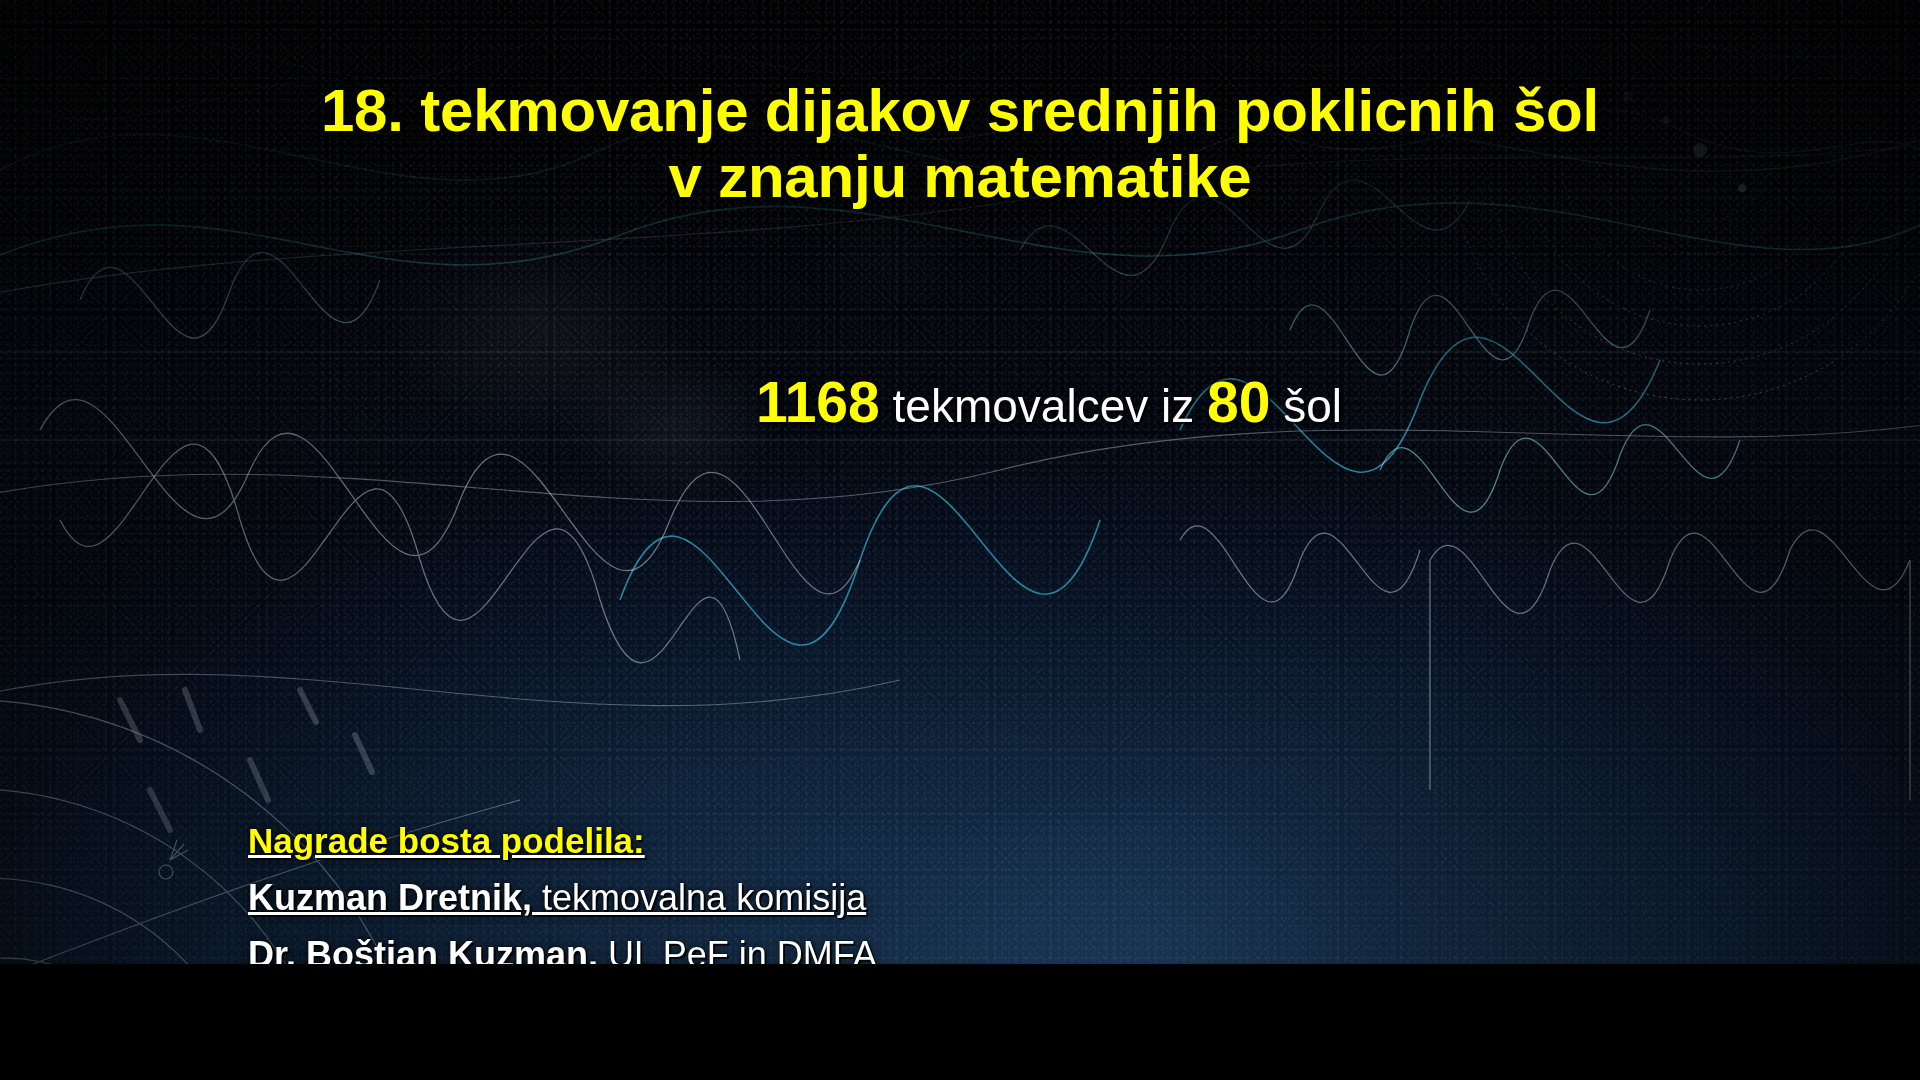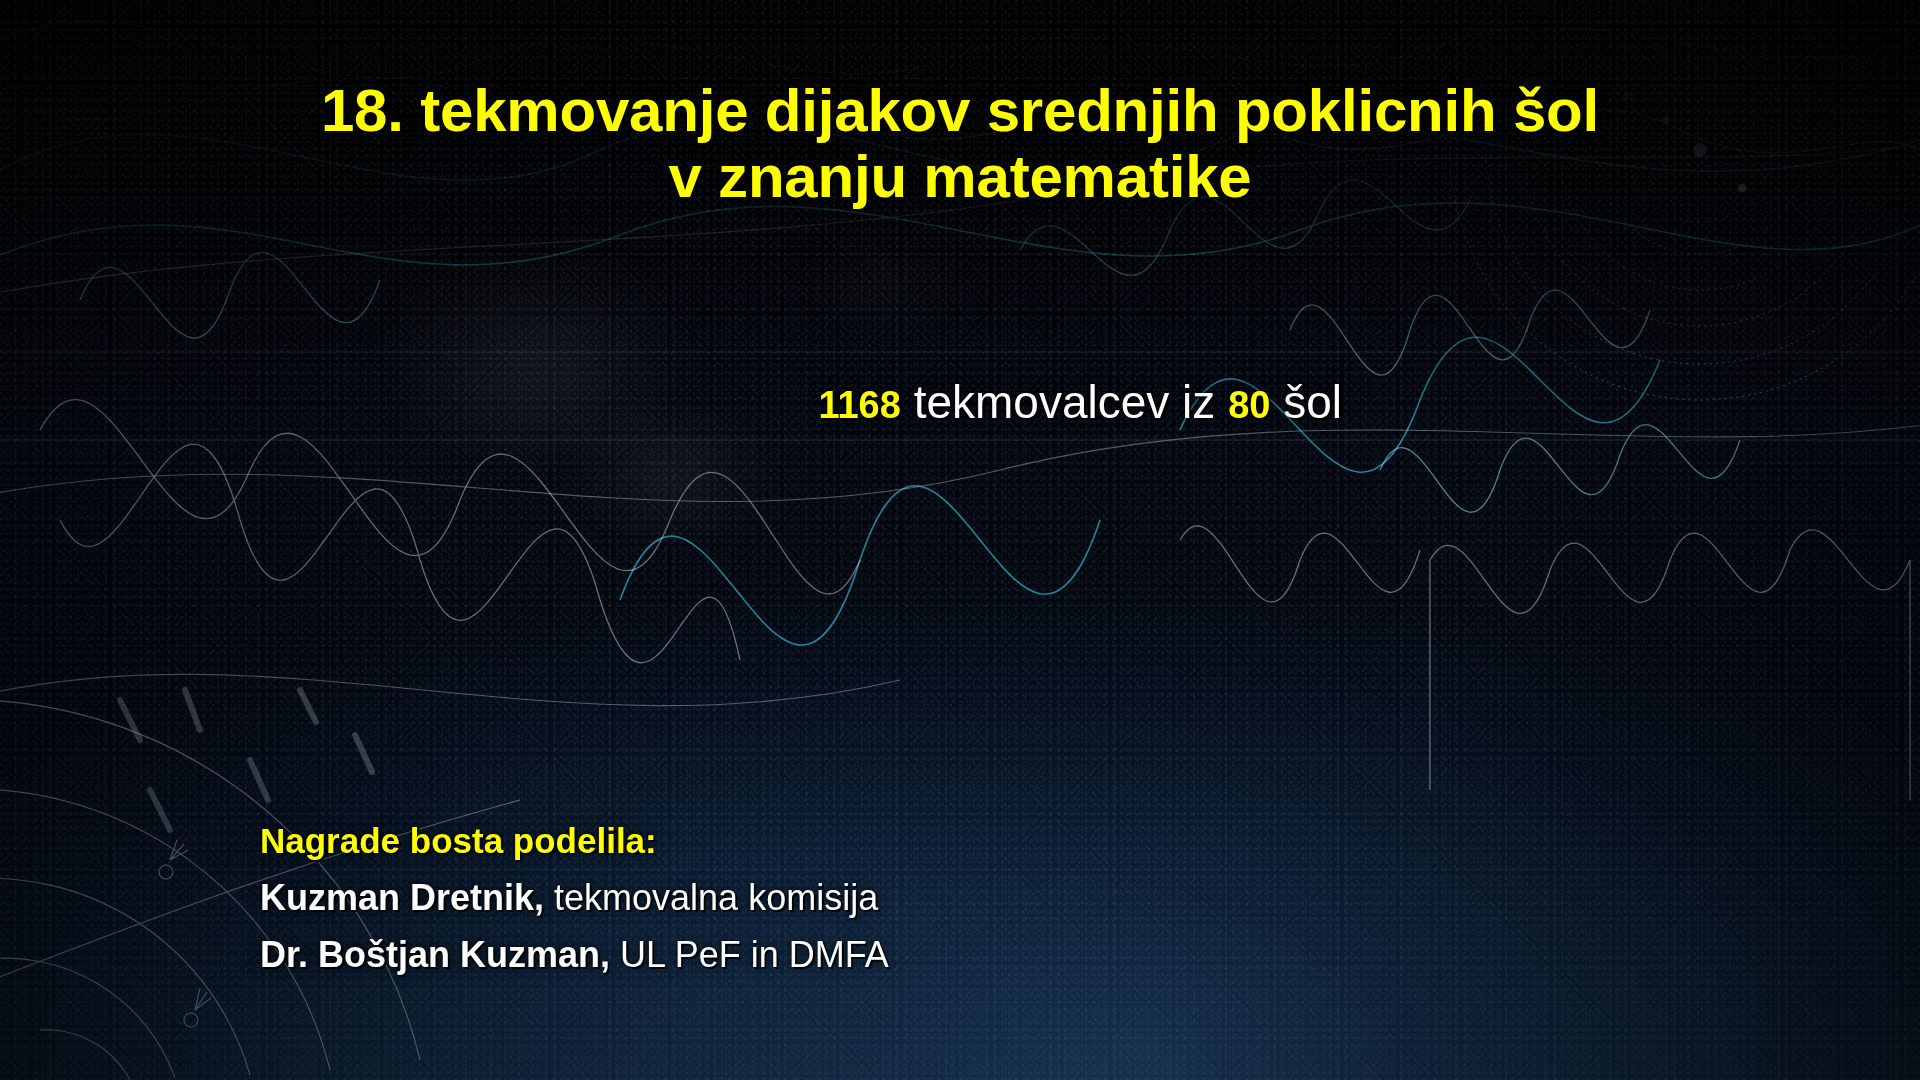--- a/index.html
+++ b/index.html
@@ -2,21 +2,21 @@
 <html><head>
 <meta charset="utf-8">
 <style>
   html,body{margin:0;padding:0;background:#000;}
   body{
     width:1920px;height:1080px;overflow:hidden;
     font-family:"Liberation Sans","DejaVu Sans",sans-serif;
     position:relative;
   }
   #slide{
-    position:absolute;inset:0;width:1920px;height:1080px;overflow:hidden;
+    position:absolute;inset:0;width:1920px;height:964px;overflow:hidden;
     background:#06101c;
   }
 
   
   .bg-base{
     position:absolute;inset:0;
     background:
       radial-gradient(ellipse 1500px 700px at 52% 118%, #1d3d61 0%, #16314f 28%, #0d2138 55%, #061020 80%, #03070f 100%),
       linear-gradient(180deg,#000105 0%,#01060e 14%,#05101f 30%,#0a1c30 52%,#102742 74%,#16304f 92%,#17314f 100%);
   }
@@ -74,32 +74,33 @@
     line-height:100px;
     text-shadow:
        0 0 3px rgba(0,0,0,.9),
        2px 2px 0 rgba(0,0,0,.7),
        0 0 14px rgba(0,0,0,.65);
   }
   .stats .srow{display:block;white-space:nowrap;}
   .stats .num{
     color:#ffff00;
     font-weight:bold;
-    font-size:38px;
+    font-size:57px;
   }
 
   .credits{
-    position:absolute;left:260px;top:812px;width:1100px;
+    position:absolute;left:248px;top:812px;width:1100px;
     color:#ffffff;
     font-size:36px;
     line-height:57px;
     text-shadow:
        0 0 3px rgba(0,0,0,.9),
        2px 2px 0 rgba(0,0,0,.75),
        0 0 14px rgba(0,0,0,.6);
+    text-decoration: underline;
   }
   .credits .chead{
     display:block;color:#ffff00;font-weight:bold;font-size:35px;
   }
   .credits .crow{display:block;white-space:nowrap;}
   .credits .cname{font-weight:bold;}
 </style>
 </head>
 <body>
 

